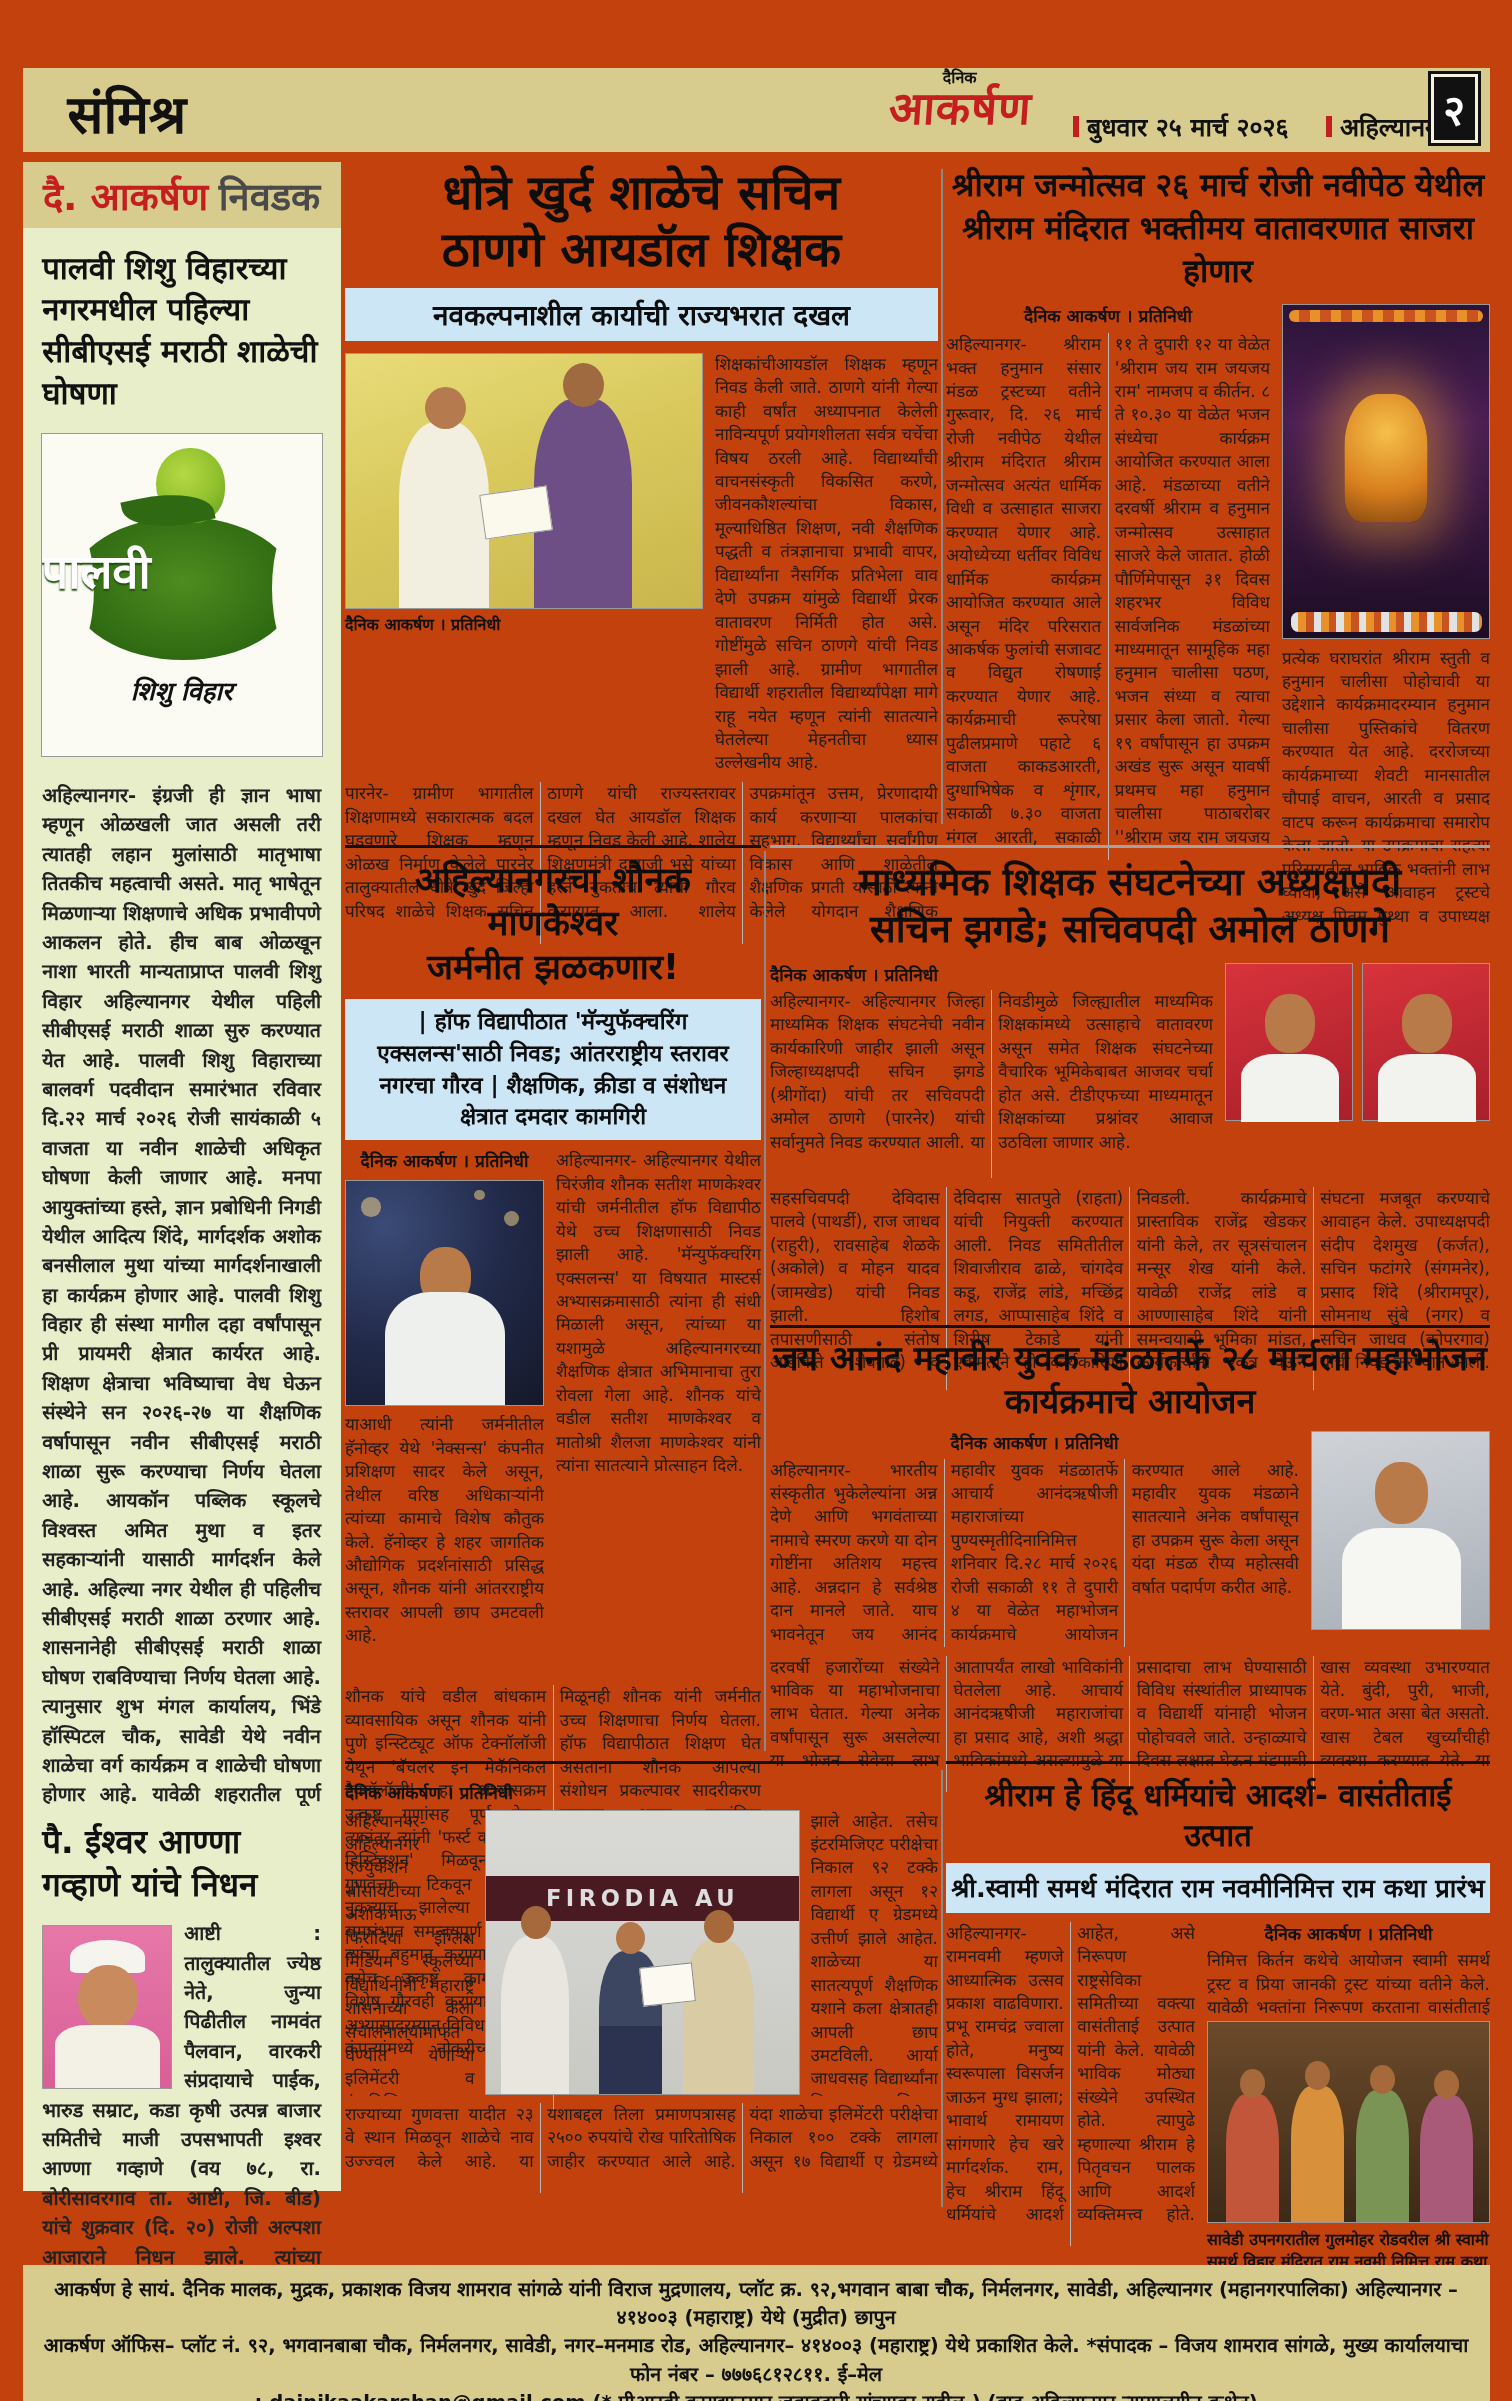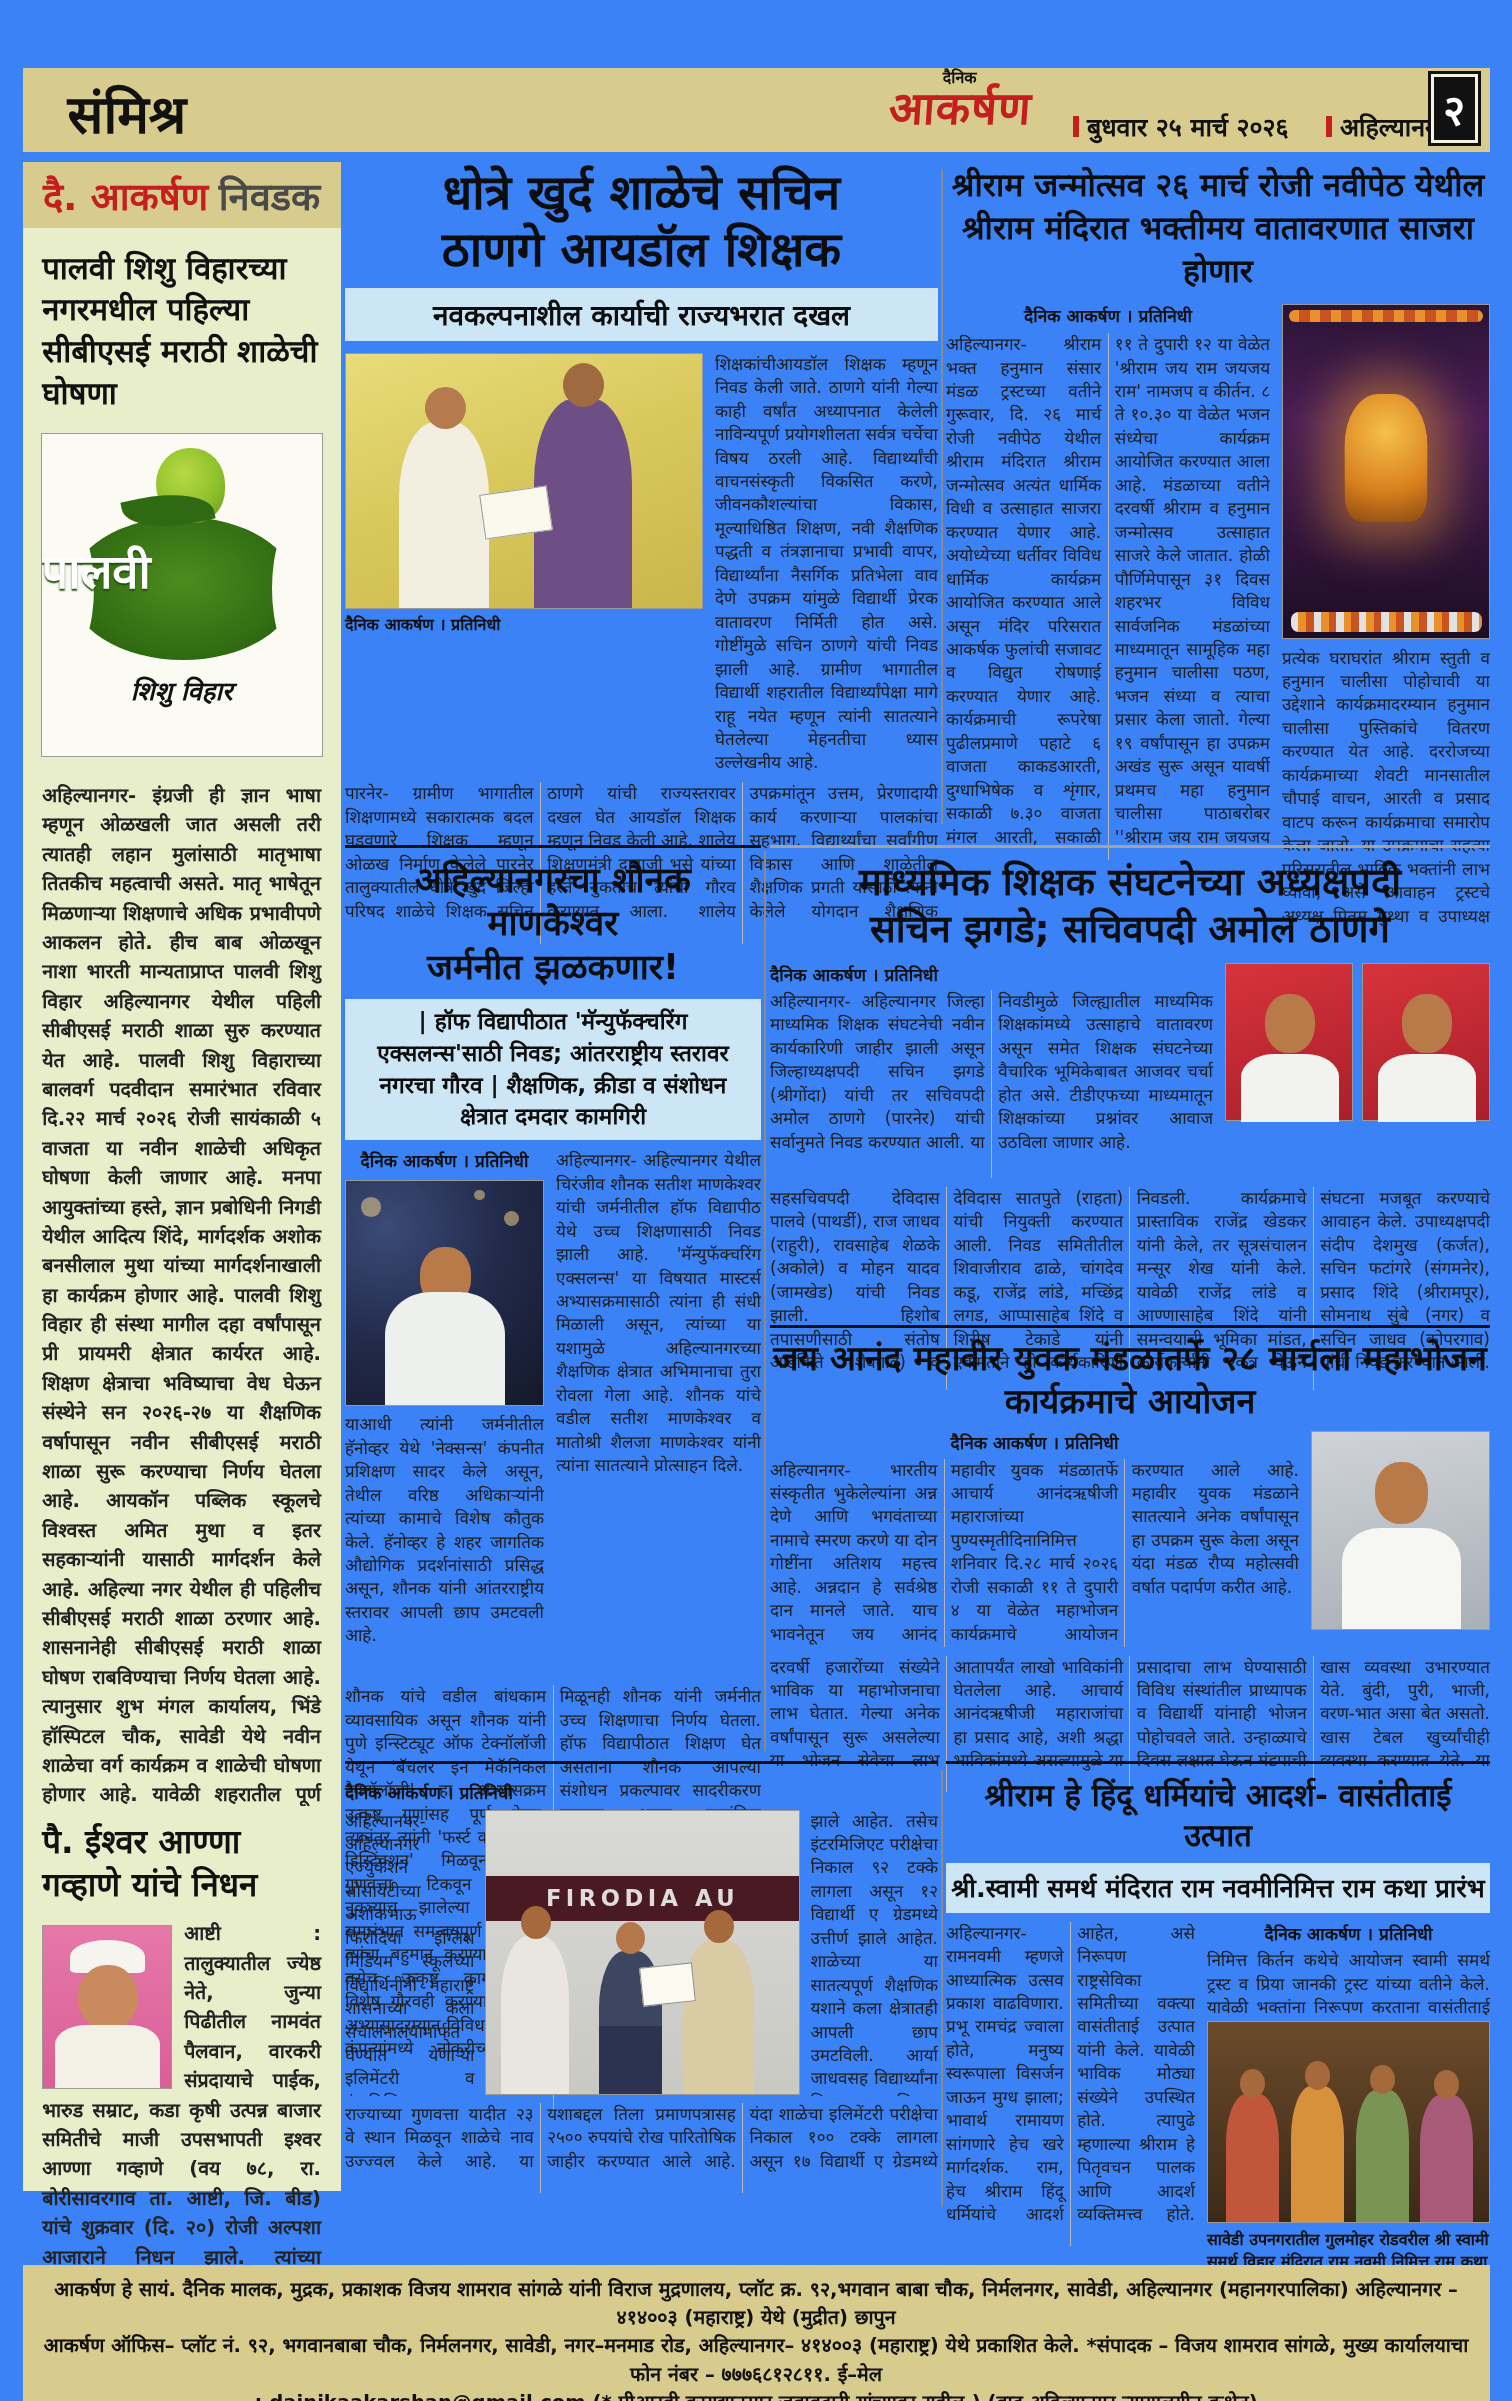--- a/index.html
+++ b/index.html
@@ -1,17 +1,17 @@
 <!DOCTYPE html>
 <html style="font-size:12px"><head>
 <meta charset="utf-8">
 <style>
   * { margin:0; padding:0; box-sizing:border-box; }
   html,body { background:#ffffff; font-family:"DejaVu Sans","Liberation Sans",sans-serif; }
-  #page { position:relative; width:1512px; height:2401px; background:#3b82f6; overflow:hidden; color:#1a1a1a; }
+  #page { position:relative; width:1512px; height:2401px; background:#c2410c; overflow:hidden; color:#1a1a1a; }
 
   
   .band { position:absolute; background:#d8cb8e; }
   #topband { left:22.6px; top:68px; width:1467px; height:84px; }
   #edition { position:absolute; left:45px; top:7.5px; font-size:53px; font-weight:bold; color:#111; }
   #masthead { position:absolute; left:866px; top:1.5px; text-align:center; line-height:1; }
   #masthead .small { font-size:16px; font-weight:bold; color:#111; }
   #masthead .big { font-size:45px; font-weight:bold; color:#c41e1e; letter-spacing:0.8px; transform:skewX(-4deg); }
   .datebit { position:absolute; top:41px; font-size:25px; font-weight:bold; color:#111; display:flex; align-items:center; gap:7.5px; }
   .redtick { display:inline-block; width:6.8px; height:21px; background:#c41e1e; }

